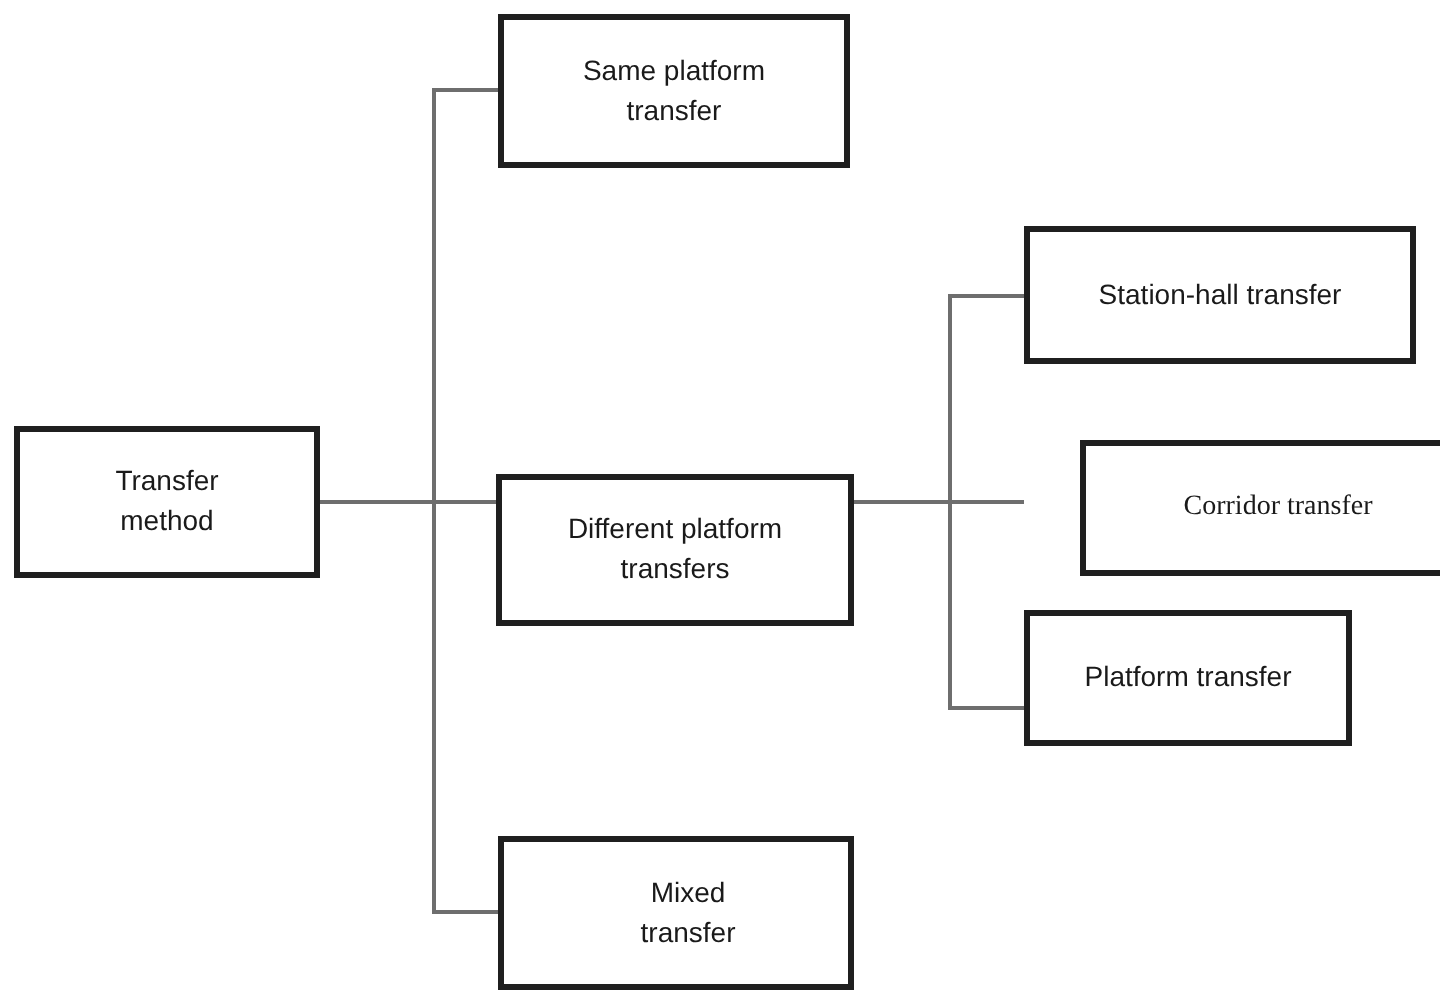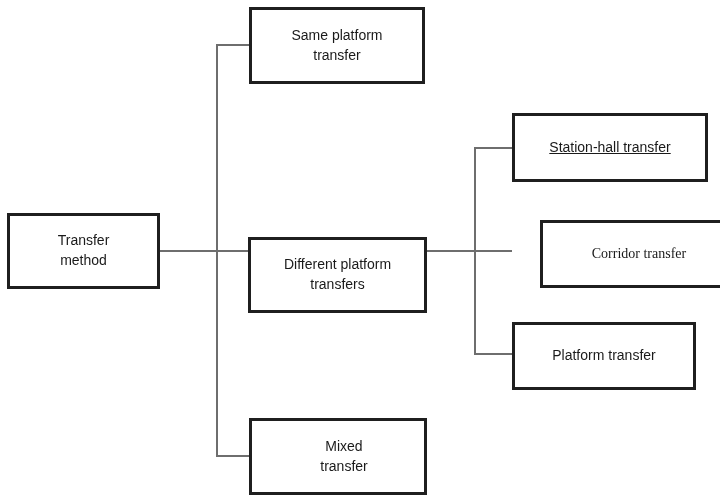--- a/index.html
+++ b/index.html
@@ -31,23 +31,23 @@
     line-height: 1.4;
   }
   .node .label { white-space: pre-line; }
   .connector { position: absolute; background: var(--connector); }
 
   
   .n-root      { left: 7px;   top: 213px; width: 153px; height: 76px; }
   .n-same      { left: 249px; top: 7px;   width: 176px; height: 77px; }
   .n-diff      { left: 248px; top: 213px; width: 179px; height: 76px; margin-top: 24px; }
   .n-mixed     { left: 249px; top: 418px; width: 178px; height: 77px; padding-left: 12px; }
-  .n-station   { left: 512px; top: 113px; width: 196px; height: 69px; text-decoration: underline; }
+  .n-station   { left: 512px; top: 113px; width: 196px; height: 69px; }
   .n-corridor  { left: 540px; top: 220px; width: 198px; height: 68px; font-family: Liberation Serif, serif; }
-  .n-platform  { left: 512px; top: 322px; width: 184px; height: 68px; }
+  .n-platform  { left: 512px; top: 305px; width: 164px; height: 68px; }
 
   
   .c-root-h        { left: 160px; top: 250px; width: 88px;  height: 2px; }
   .c-trunk-left    { left: 216px; top: 44px;  width: 2px;   height: 413px; }
   .c-branch-same   { left: 218px; top: 44px;  width: 31px;  height: 2px; }
   .c-branch-mixed  { left: 218px; top: 455px; width: 31px;  height: 2px; }
   .c-mid-h         { left: 427px; top: 250px; width: 85px;  height: 2px; }
   .c-trunk-right   { left: 474px; top: 147px; width: 2px;   height: 208px; }
   .c-branch-station  { left: 476px; top: 147px; width: 36px; height: 2px; }
   .c-branch-platform { left: 476px; top: 353px; width: 36px; height: 2px; }

